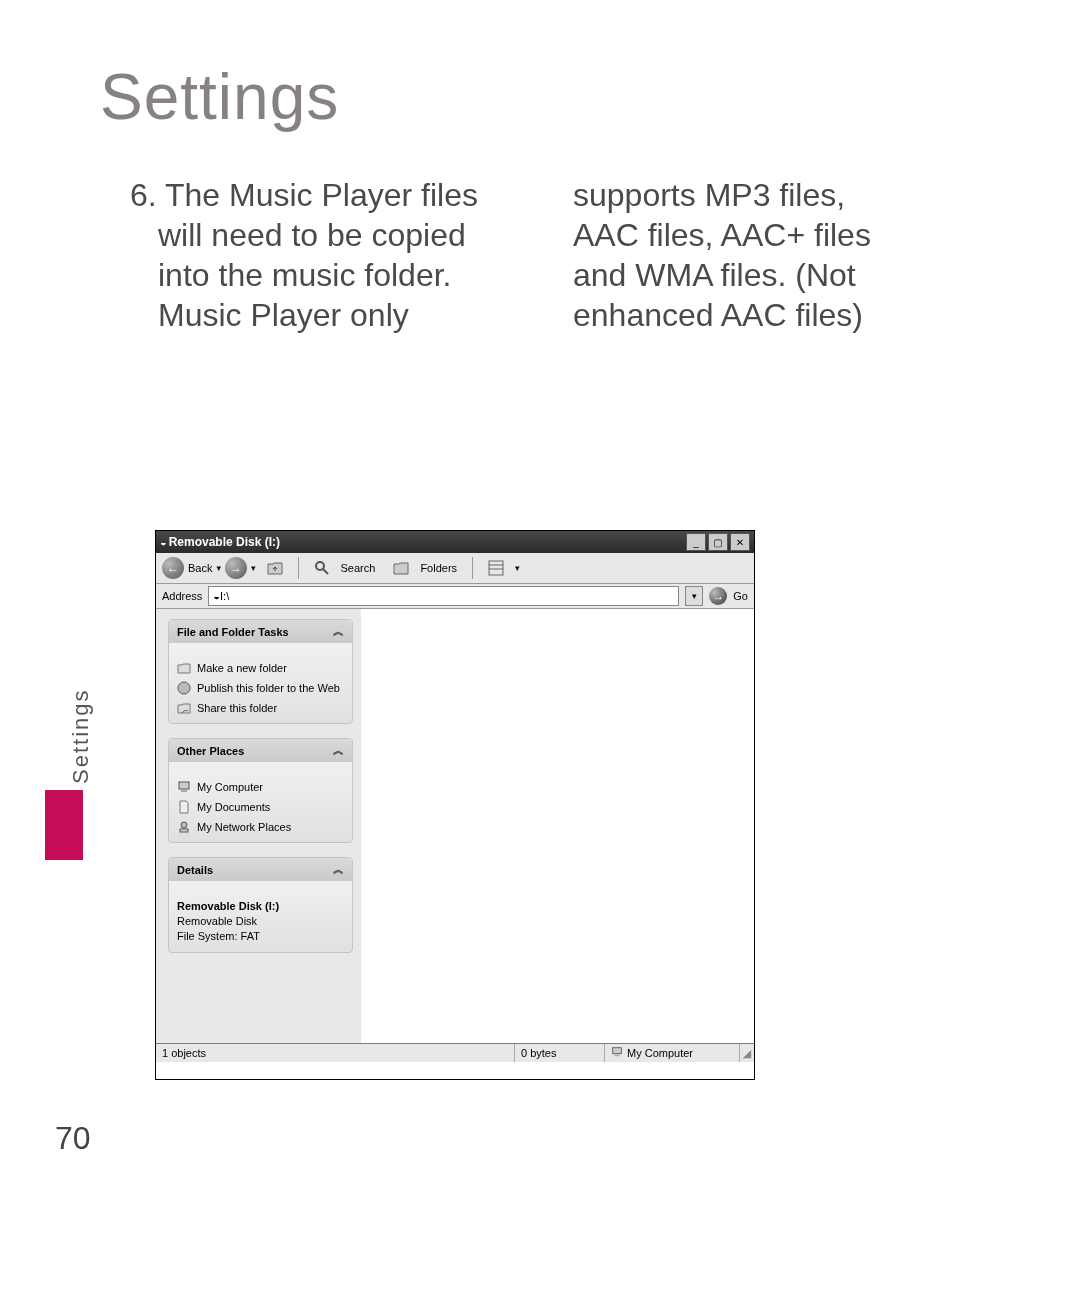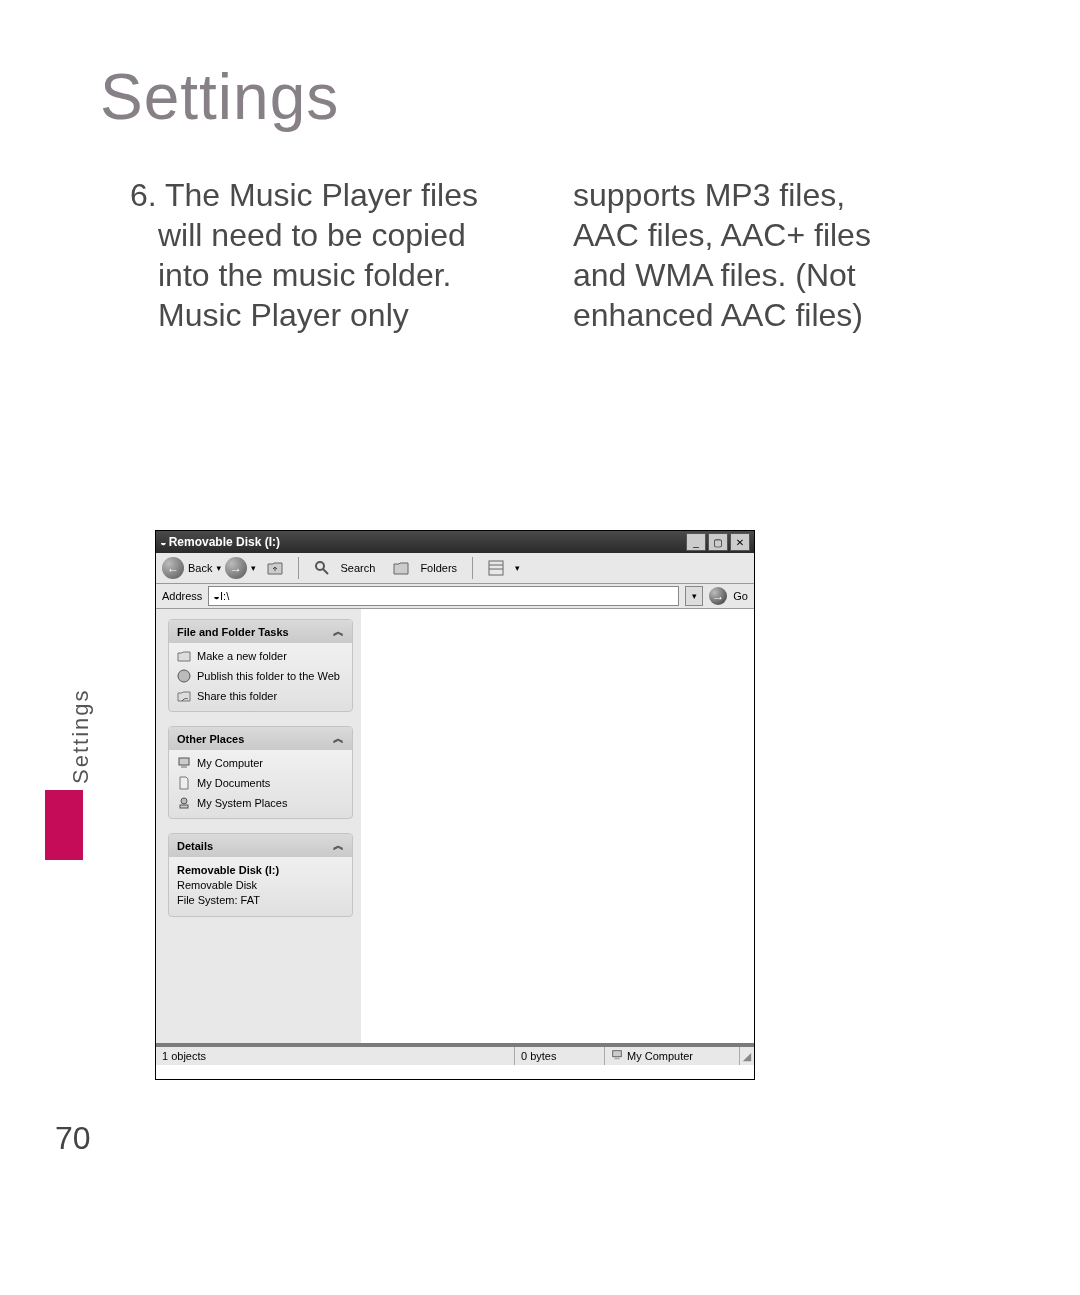--- a/index.html
+++ b/index.html
@@ -152,34 +152,34 @@
   .sb-panel {
     background:linear-gradient(#f6f6f4,#e3e0d3);
     border:1px solid #c9c5b2; border-radius:4px; overflow:hidden;
   }
   .sb-head {
     background:linear-gradient(#dedacb,#cfcab6);
     padding:4px 8px; font-weight:bold; display:flex; justify-content:space-between;
     align-items:center; font-size:11px;
   }
   .sb-chev { font-size:11px; color:#555;}
-  .sb-body { padding:6px 8px 8px 8px; display:flex; flex-direction:column; gap:6px;}
+  .sb-body { padding:18px 8px 8px 8px; display:flex; flex-direction:column; gap:6px;}
   .sb-link { display:flex; gap:6px; align-items:flex-start; font-size:11px; line-height:14px;}
   .sb-link .ic { width:14px;height:14px; flex-shrink:0;}
   .sb-detail { font-size:11px; line-height:15px;}
   .sb-detail b{font-weight:bold;}
 
   .main-pane {
     flex:1; background:#fff; padding:6px;
   }
   .file-item { display:flex; gap:6px;align-items:center;font-size:11px;}
   .folder-ic{width:16px;height:13px;display:inline-block;}
 
   .statusbar {
-    height:18px; border-top:4px solid #3b82f6; background:#ece9d8;
+    height:18px; border-top:1px solid #3b82f6; background:#ece9d8;
     display:flex; font-size:11px;
   }
   .sb-cell{border-right:1px solid #aaa;padding:1px 6px;display:flex;align-items:center;height:100%;box-sizing:border-box;}
   .sb0{flex:1;} .sb1{width:90px;} .sb2{width:135px;gap:4px;}
   .grip{ width:14px; display:flex;align-items:center;justify-content:center;color:#888;}
 </style>
 </head>
 <body>
 
 <div class="page">
@@ -309,21 +309,21 @@
               <span class="ic"><svg viewBox="0 0 14 14">
                     <path d="M3 1h6l2 2v10H3z" fill="#eee" stroke="#777"></path>
                   </svg></span>
               <span>My Documents</span>
             </div>
             <div class="sb-link">
               <span class="ic"><svg viewBox="0 0 14 14">
                     <circle cx="7" cy="5" r="3" fill="#bbb" stroke="#555"></circle>
                     <rect x="3" y="9" width="8" height="3" fill="#ccc" stroke="#555"></rect>
                   </svg></span>
-              <span>My System Places</span>
+              <span>My Network Places</span>
             </div>
           </div>
         </div>
 
         <div class="sb-panel">
           <div class="sb-head">
             <span>Details</span>
             <span class="sb-chev">︽</span>
           </div>
           <div class="sb-body">

